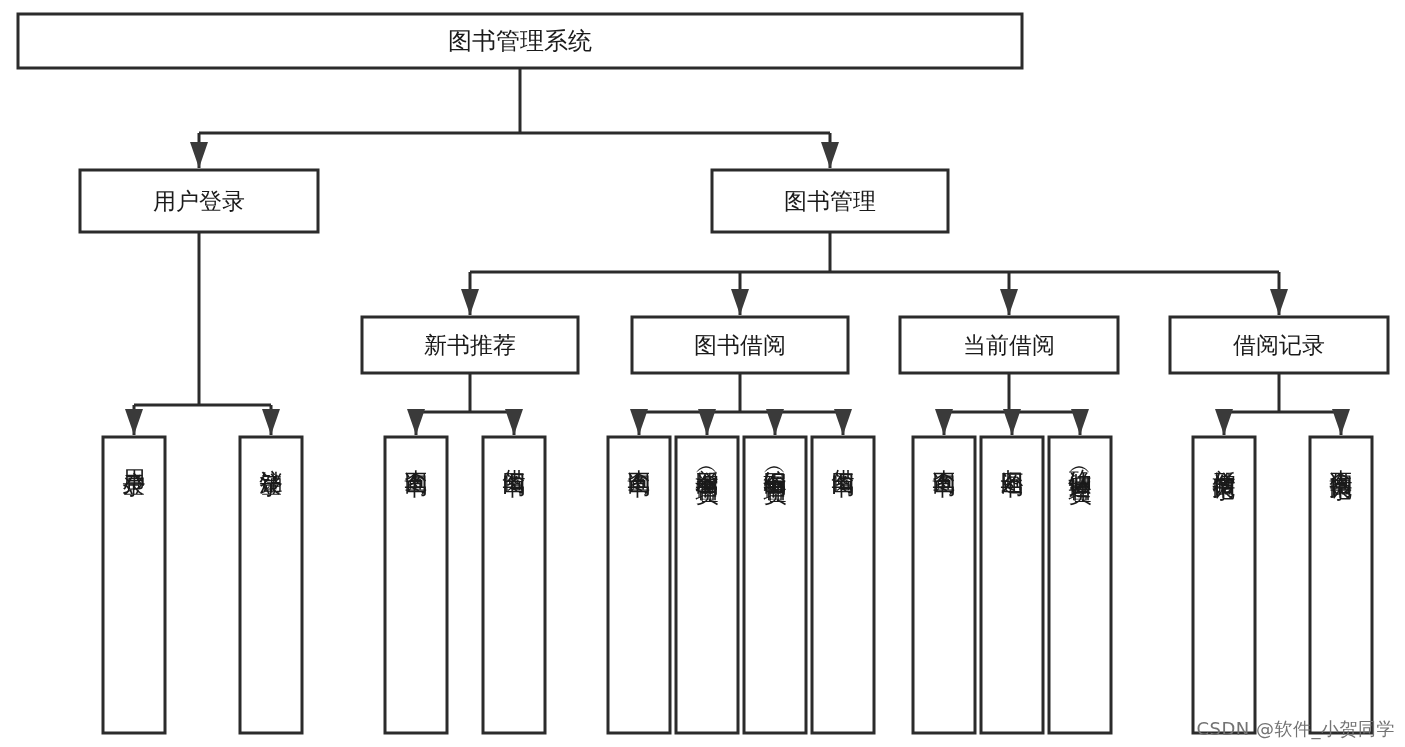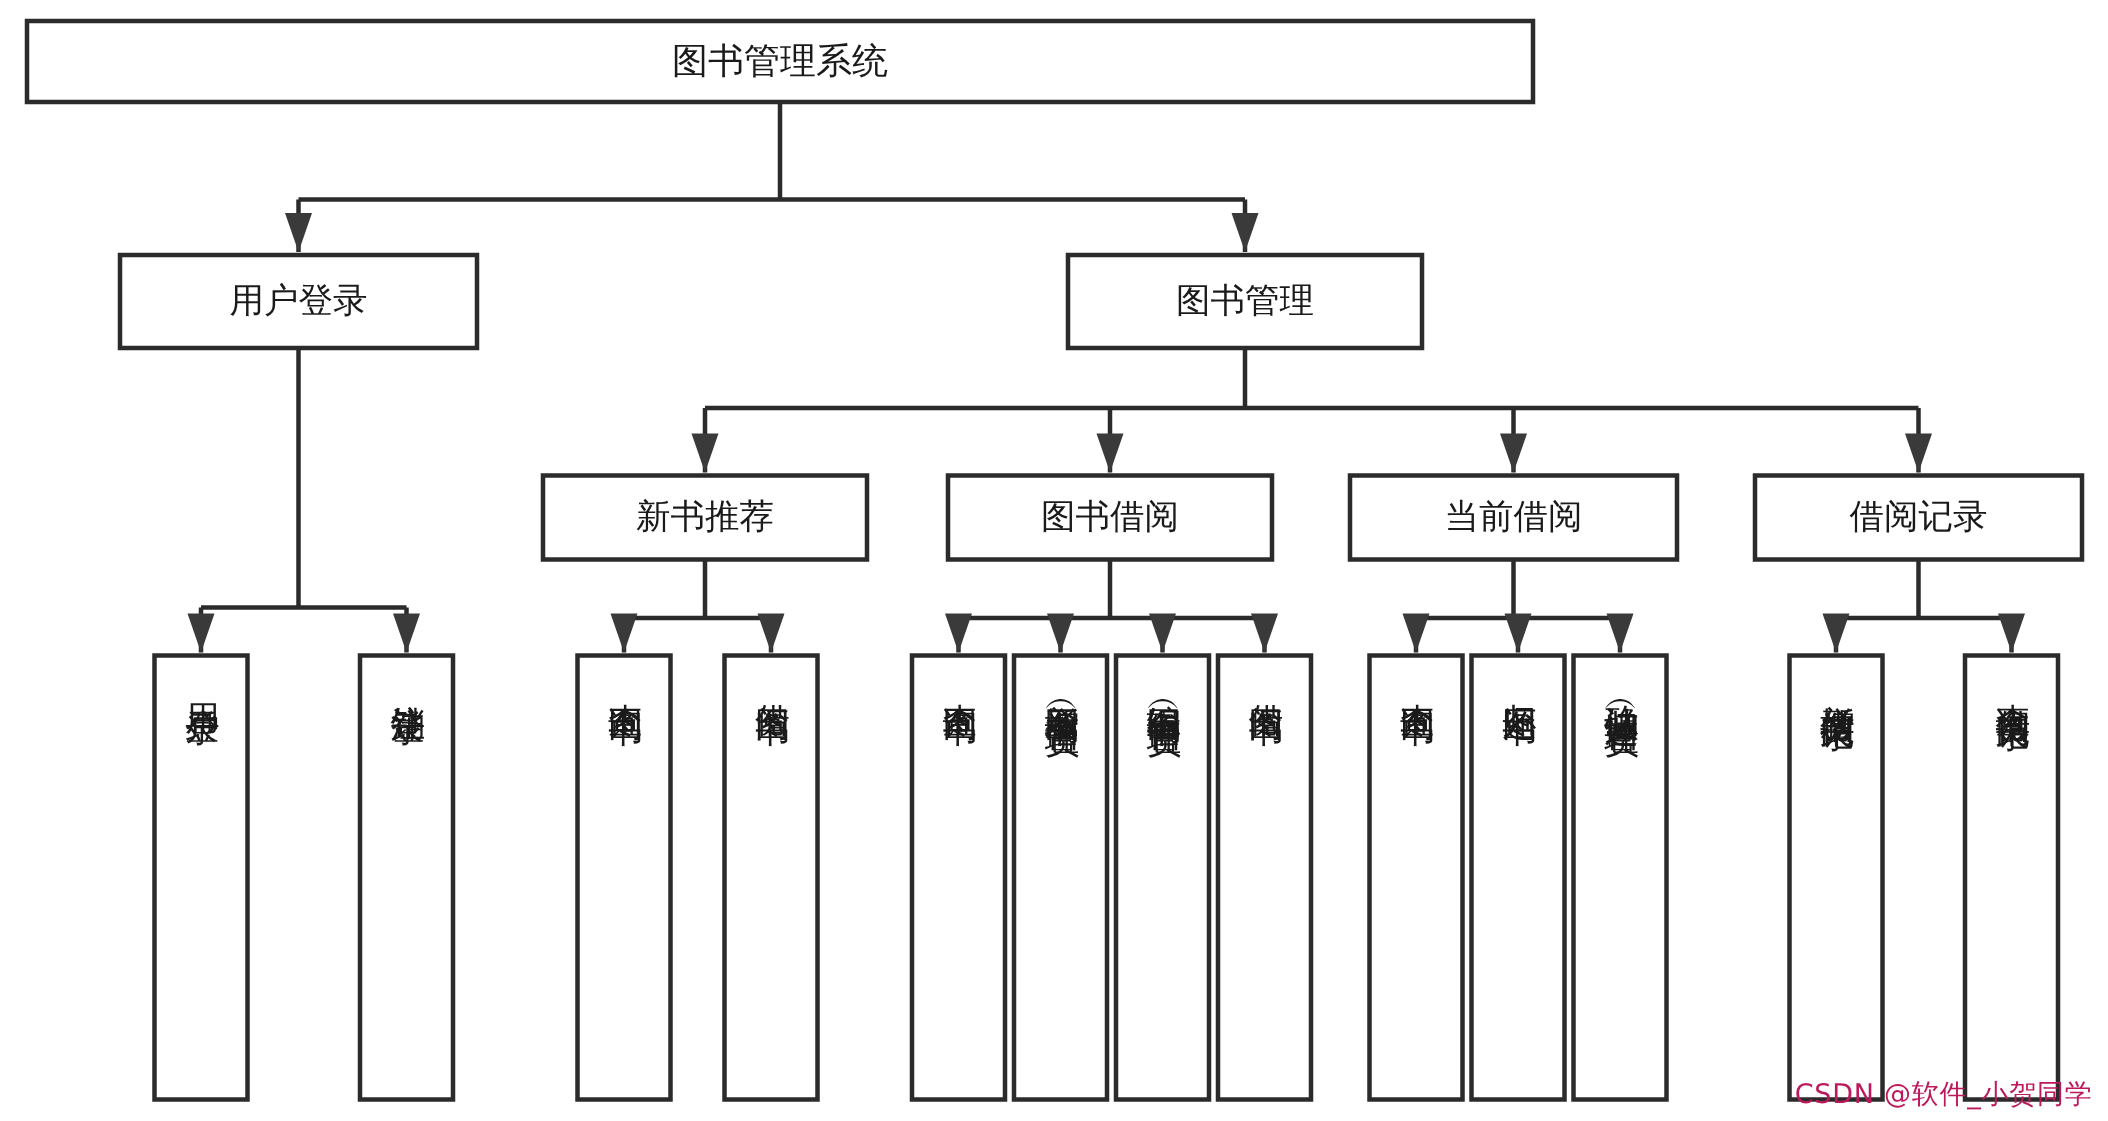--- a/index.html
+++ b/index.html
@@ -72,21 +72,21 @@
     letter-spacing: 2px;
     color: #1a1a1a;
     white-space: nowrap;
   }
   .watermark {
     position: absolute;
     right: 10px;
     bottom: 6px;
     font-family: "DejaVu Sans", "Liberation Sans", sans-serif;
     font-size: 18px;
-    color: #be185d;
+    color: #737373;
     letter-spacing: 0.5px;
     white-space: nowrap;
   }
 </style>
 </head>
 <body>
 
 <div id="diagram-root">
 
   <svg id="flow" viewBox="0 0 1405 747">

